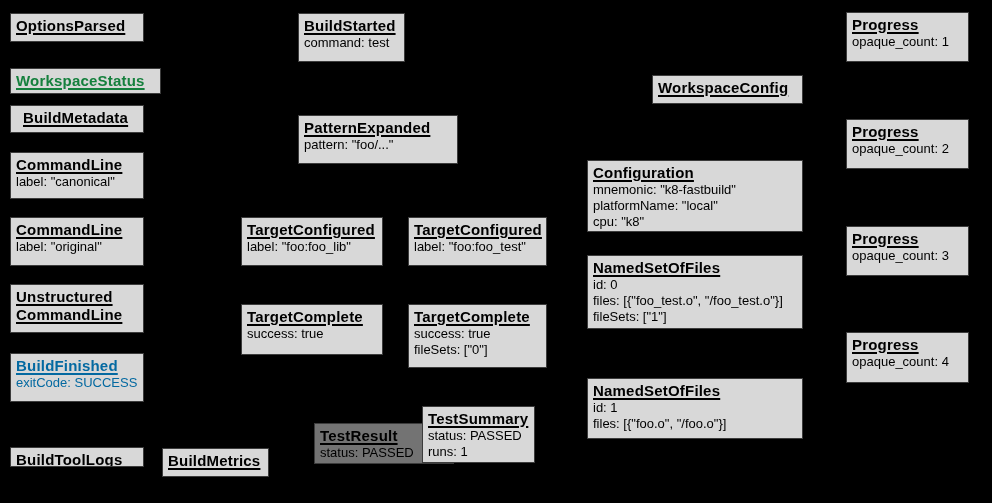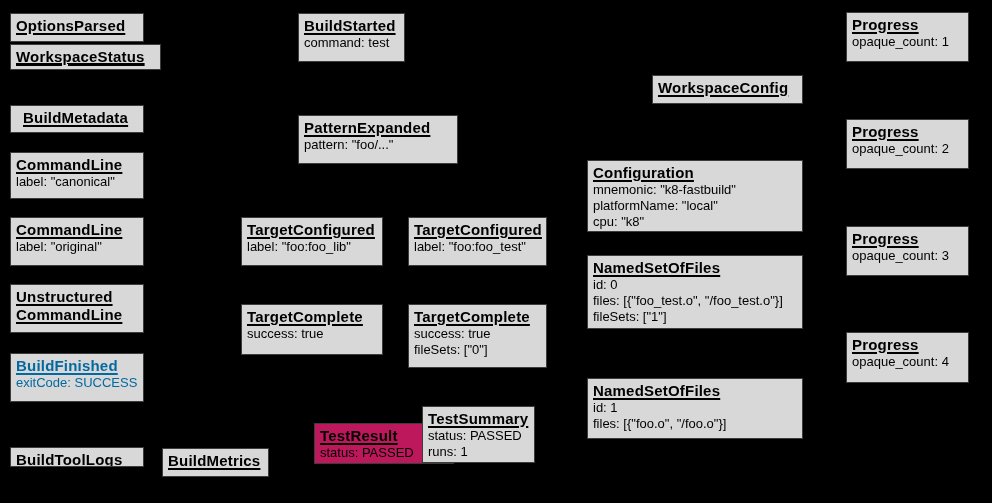--- a/index.html
+++ b/index.html
@@ -38,21 +38,21 @@
 </style>
 </head>
 <body>
 
 <div class="canvas" style="width: 992px; height: 503px; background: rgb(0, 0, 0);">
     <div class="node" style="left: 10px; top: 13px; width: 134px; height: 29px; background: rgb(216, 216, 216); border: 1px solid rgb(60, 60, 60); color: rgb(0, 0, 0);">
       <div class="node-title">
         <span class="tline">OptionsParsed</span>
       </div>
     </div>
-    <div class="node" style="left: 10px; top: 44px; width: 151px; height: 26px; background: rgb(216, 216, 216); border: 1px solid rgb(60, 60, 60); color: #000000; text-decoration: underline;">
+    <div class="node" style="left: 10px; top: 68px; width: 151px; height: 26px; background: rgb(216, 216, 216); border: 1px solid rgb(60, 60, 60); color: #15803d;">
       <div class="node-title">
         <span class="tline">WorkspaceStatus</span>
       </div>
     </div>
     <div class="node" style="left: 10px; top: 105px; width: 134px; height: 28px; background: rgb(216, 216, 216); border: 1px solid rgb(60, 60, 60); color: rgb(0, 0, 0); padding-left: 12px;">
       <div class="node-title">
         <span class="tline">BuildMetadata</span>
       </div>
     </div>
     <div class="node" style="left: 10px; top: 152px; width: 134px; height: 47px; background: rgb(216, 216, 216); border: 1px solid rgb(60, 60, 60); color: rgb(0, 0, 0);">
@@ -119,21 +119,21 @@
       </div>
       <div class="node-body">success: true</div>
     </div>
     <div class="node" style="left: 408px; top: 304px; width: 139px; height: 64px; background: rgb(216, 216, 216); border: 1px solid rgb(60, 60, 60); color: rgb(0, 0, 0);">
       <div class="node-title">
         <span class="tline">TargetComplete</span>
       </div>
       <div class="node-body">success: true</div>
       <div class="node-body">fileSets: ["0"]</div>
     </div>
-    <div class="node" style="left: 314px; top: 423px; width: 140px; height: 41px; background: #be185d; border: 1px solid rgb(60, 60, 60); color: rgb(0, 0, 0);">
+    <div class="node" style="left: 314px; top: 423px; width: 140px; height: 41px; background: #737373; border: 1px solid rgb(60, 60, 60); color: rgb(0, 0, 0);">
       <div class="node-title">
         <span class="tline">TestResult</span>
       </div>
       <div class="node-body">status: PASSED</div>
     </div>
     <div class="node" style="left: 422px; top: 406px; width: 113px; height: 57px; background: rgb(216, 216, 216); border: 1px solid rgb(60, 60, 60); color: rgb(0, 0, 0);">
       <div class="node-title">
         <span class="tline">TestSummary</span>
       </div>
       <div class="node-body">status: PASSED</div>

